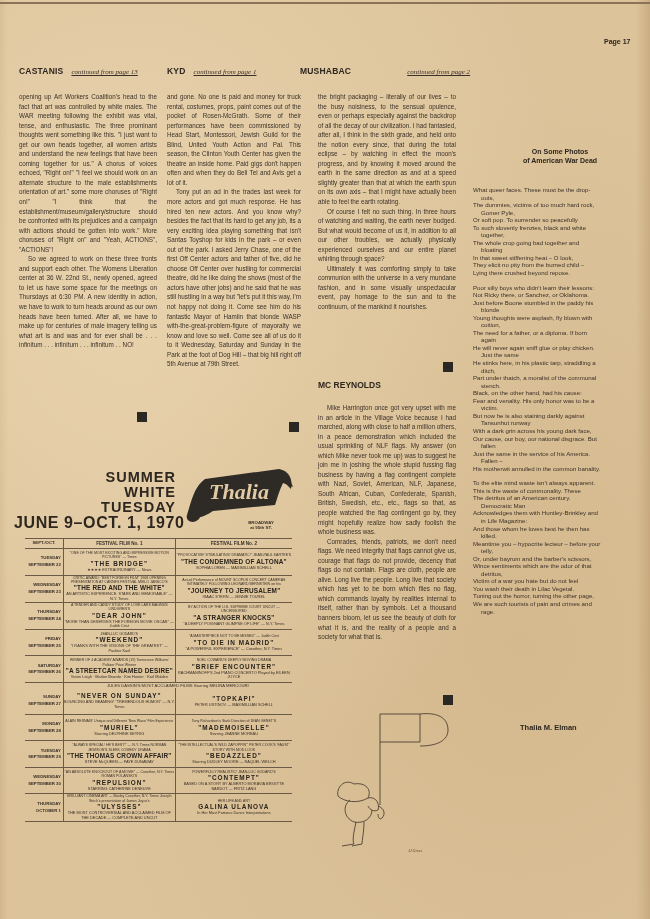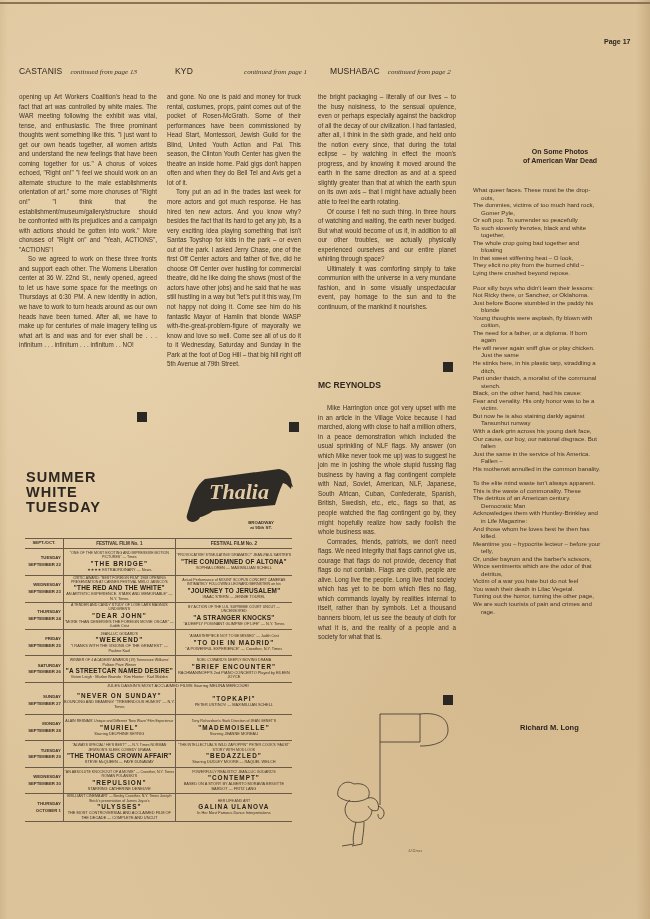--- a/index.html
+++ b/index.html
@@ -12,34 +12,34 @@
       linear-gradient(90deg, rgba(150,110,60,0.15) 0px, transparent 8px, transparent 636px, rgba(150,110,60,0.25) 650px);
     font-family:"Liberation Sans", sans-serif;
     color:#3b3128;
   }
   .topline { position:absolute; left:0; top:2px; width:650px; height:2px; background:#8a7356; }
   .pageno { position:absolute; left:604px; top:38px; font-size:7px; font-weight:bold; color:#2e261e; }
   .col { position:absolute; font-size:6.3px; line-height:9.55px; text-align:justify; }
   .col p { margin:0; }
   .col p + p { text-indent:9px; }
   .col-head { position:absolute; top:66px; height:12px; display:flex; align-items:baseline; }
-  .col-head .name { font-weight:normal; font-size:8.5px; letter-spacing:0.2px; color:#2e261e; }
-  .col-head .cont { font-family:"Liberation Serif", serif; font-style:italic; font-size:7px; color:#3b3128; margin-left:8px; }
+  .col-head .name { font-weight:bold; font-size:8.5px; letter-spacing:0.2px; color:#2e261e; }
+  .col-head .cont { font-family:"Liberation Serif", serif; font-style:italic; font-size:7px; color:#3b3128; margin-left:8px;text-decoration:underline; }
   .endmark { position:absolute; width:10px; height:10px; background:#2b2824; }
   .sub-head { position:absolute; font-weight:bold; font-size:8.5px; color:#2e261e; }
 
   
   .poem-title { position:absolute; left:485px; top:147px; width:150px; text-align:center; font-weight:bold; font-size:7px; line-height:9px; color:#2e261e; }
   .poem { position:absolute; left:473px; top:186px; width:128px; font-size:6.1px; line-height:7.55px; }
   .poem .line { padding-left:8px; text-indent:-8px; }
   .poem .gap { height:7px; }
   .author { position:absolute; left:520px; top:723px; font-weight:bold; font-size:7.5px; color:#2e261e; }
 
   
-  .ad-title { position:absolute; left:26px; top:470px; width:150px; text-align:left; font-weight:bold; color:#2e2720; font-size:14.5px; line-height:15px; letter-spacing:1px; }
+  .ad-title { position:absolute; left:26px; top:470px; width:150px; text-align:right; font-weight:bold; color:#2e2720; font-size:14.5px; line-height:15px; letter-spacing:1px; }
   .ad-title .date { font-size:16px; white-space:nowrap; margin-left:-12px; letter-spacing:0.6px; }
   .thalia { position:absolute; left:183px; top:465px; width:112px; height:62px; }
   .thalia-addr { position:absolute; left:236px; top:520px; width:50px; text-align:center; font-size:4.4px; line-height:5.4px; font-weight:bold; color:#3a3028; }
   .schedule { position:absolute; left:25px; top:538px; width:267px; border-collapse:collapse; font-size:4.2px; color:#3a3028; }
   .schedule td, .schedule th { border-bottom:0.7px solid #6a5a48; padding:0; text-align:center; vertical-align:middle; }
   .schedule th { font-size:4.6px; font-weight:bold; height:9px; border-top:0.7px solid #6a5a48; }
   .schedule .day { width:36px; border-right:0.7px solid #6a5a48; font-weight:bold; font-size:4.3px; line-height:6.6px; text-align:right; padding-right:2px; }
   .schedule .f1 { width:112px; border-right:0.7px solid #6a5a48; }
   .schedule .f2 { width:117px; }
   .schedule .pre { font-size:3.6px; line-height:4.4px; }
@@ -62,31 +62,31 @@
 <div class="col-head" style="left:19px;">
   <span class="name">CASTANIS</span>
   <span class="cont">continued from page 13</span>
 </div>
 <div class="col" style="left:19px; top:92px; width:138px;">
   <p>opening up Art Workers Coalition's head to the fact that art was controlled by white males. The WAR meeting following the exhibit was vital, tense, and enthusiastic. The three prominant thoughts went something like this. "I just want to get our own heads together, all women artists and understand the new feelings that have been coming together for us." A chorus of voices echoed, "Right on!" "I feel we should work on an alternate structure to the male establishments orientation of art." some more choruses of "Right on!" "I think that the establishment/museum/gallery/structure should be confronted with its prejudices and a campaign with actions should be gotten into work." More choruses of "Right on" and "Yeah, ACTIONS", "ACTIONS"!</p>
   <p>So we agreed to work on these three fronts and support each other. The Womens Liberation center at 36 W. 22nd St., newly opened, agreed to let us have some space for the meetings on Thursdays at 6:30 PM. A new identity in action, we have to work to turn heads around as our own heads have been turned. After all, we have to make up for centuries of male imagery telling us what art is and was and for ever shall be . . . infinitum . . . infinitum . . . infinitum . . NO!</p>
 </div>
 <div class="endmark" style="left:137px; top:412px;"></div>
 
-<div class="col-head" style="left:167px; width:132px; justify-content:space-between;margin-left:8px;">
+<div class="col-head" style="left:167px; width:132px; ">
   <span class="name">KYD</span>
   <span class="cont">continued from page 1</span>
 </div>
 <div class="col" style="left:167px; top:92px; width:134px;">
   <p>and gone. No one is paid and money for truck rental, costumes, props, paint comes out of the pocket of Rosen-McGrath. Some of their performances have been commissioned by Head Start, Montessori, Jewish Guild for the Blind, United Youth Action and Pal. This season, the Clinton Youth Center has given the theatre an inside home. Paid gigs don't happen often and when they do Bell Tel and Avis get a lot of it.</p>
   <p>Tony put an ad in the trades last week for more actors and got much response. He has hired ten new actors. And you know why? besides the fact that its hard to get any job, its a very exciting idea playing something that isn't Santas Toyshop for kids in the park – or even out of the park. I asked Jerry Chase, one of the first Off Center actors and father of five, did he choose Off Center over hustling for commercial theatre, did he like doing the shows (most of the actors have other jobs) and he said that he was still hustling in a way but "let's put it this way, I'm not happy not doing it. Come see him do his fantastic Mayor of Hamlin that blonde WASP with-the-great-problem-figure of mayoralty we know and love so well. Come see all of us do it to it Wednesday, Saturday and Sunday in the Park at the foot of Dog Hill – that big hill right off 5th Avenue at 79th Street.</p>
 </div>
 <div class="endmark" style="left:289px; top:422px;"></div>
 
-<div class="col-head" style="left:330px;">
+<div class="col-head" style="left:300px;gap:48px;">
   <span class="name">MUSHABAC</span>
   <span class="cont">continued from page 2</span>
 </div>
 <div class="col" style="left:318px; top:92px; width:138px;">
   <p>the bright packaging – literally of our lives – to the busy noisiness, to the sensual opulence, even or perhaps especially against the backdrop of all the decay of our civilization. I had fantasied, after all, I think in the sixth grade, and held onto the notion every since, that during the total eclipse – by watching in effect the moon's progress, and by knowing it moved around the earth in the same direction as and at a speed slightly greater than that at which the earth spun on its own axis – that I might have actually been able to feel the earth rotating.</p>
   <p>Of course I felt no such thing. In three hours of watching and waiting, the earth never budged. But what would become of us if, in addition to all our other troubles, we actually physically experienced ourselves and our entire planet whirling through space?</p>
   <p>Ultimately it was comforting simply to take communion with the universe in a very mundane fashion, and in some visually unspectacular event, pay homage to the sun and to the continuum, of the mankind it nourishes.</p>
 </div>
 <div class="endmark" style="left:443px; top:362px;"></div>
 
@@ -133,26 +133,27 @@
     <div class="line">Acknowledges them with Huntley-Brinkley and in Life Magazine:</div>
     <div class="line">And those whom he loves best he then has killed.</div>
     <div class="line">Meantime you – hypocrite lecteur – before your telly,</div>
     <div class="line">Or, under bayrum and the barber's scissors,</div>
     <div class="line">Wince sentiments which are the odor of that detritus,</div>
     <div class="line">Victim of a war you hate but do not feel</div>
     <div class="line">You wash their death in Lilac Vegetal.</div>
     <div class="line">Tuning out the horror, turning the other page,</div>
     <div class="line">We are such tourists of pain and crimes and rage.</div>
   </div>
-<div class="author">Richard M. Long</div>
+<div class="author">Thalia M. Elman</div>
 
 <div class="ad-title">
   <div>SUMMER</div>
   <div>WHITE</div>
   <div>TUESDAY</div>
+  <div class="date">JUNE 9–OCT. 1, 1970</div>
 </div>
 
 <svg class="thalia" viewBox="0 0 112 62">
   <path d="M4 50 C10 30 12 22 22 14 L96 4 C104 10 108 16 110 22 L100 18 C96 26 94 34 92 40 L30 46 C24 50 14 56 4 50 Z" fill="#2e2a25"></path>
   <path d="M4 50 C2 56 10 60 16 54 L22 42 Z" fill="#2e2a25"></path>
   <path d="M96 4 C106 6 110 14 108 24 L104 20 Z" fill="#2e2a25"></path>
   <text x="56" y="34" text-anchor="middle" font-family="Liberation Serif, serif" font-style="italic" font-weight="bold" font-size="22" fill="#e2cba4">Thalia</text>
 </svg>
 <div class="thalia-addr">
   <div>BROADWAY</div>

